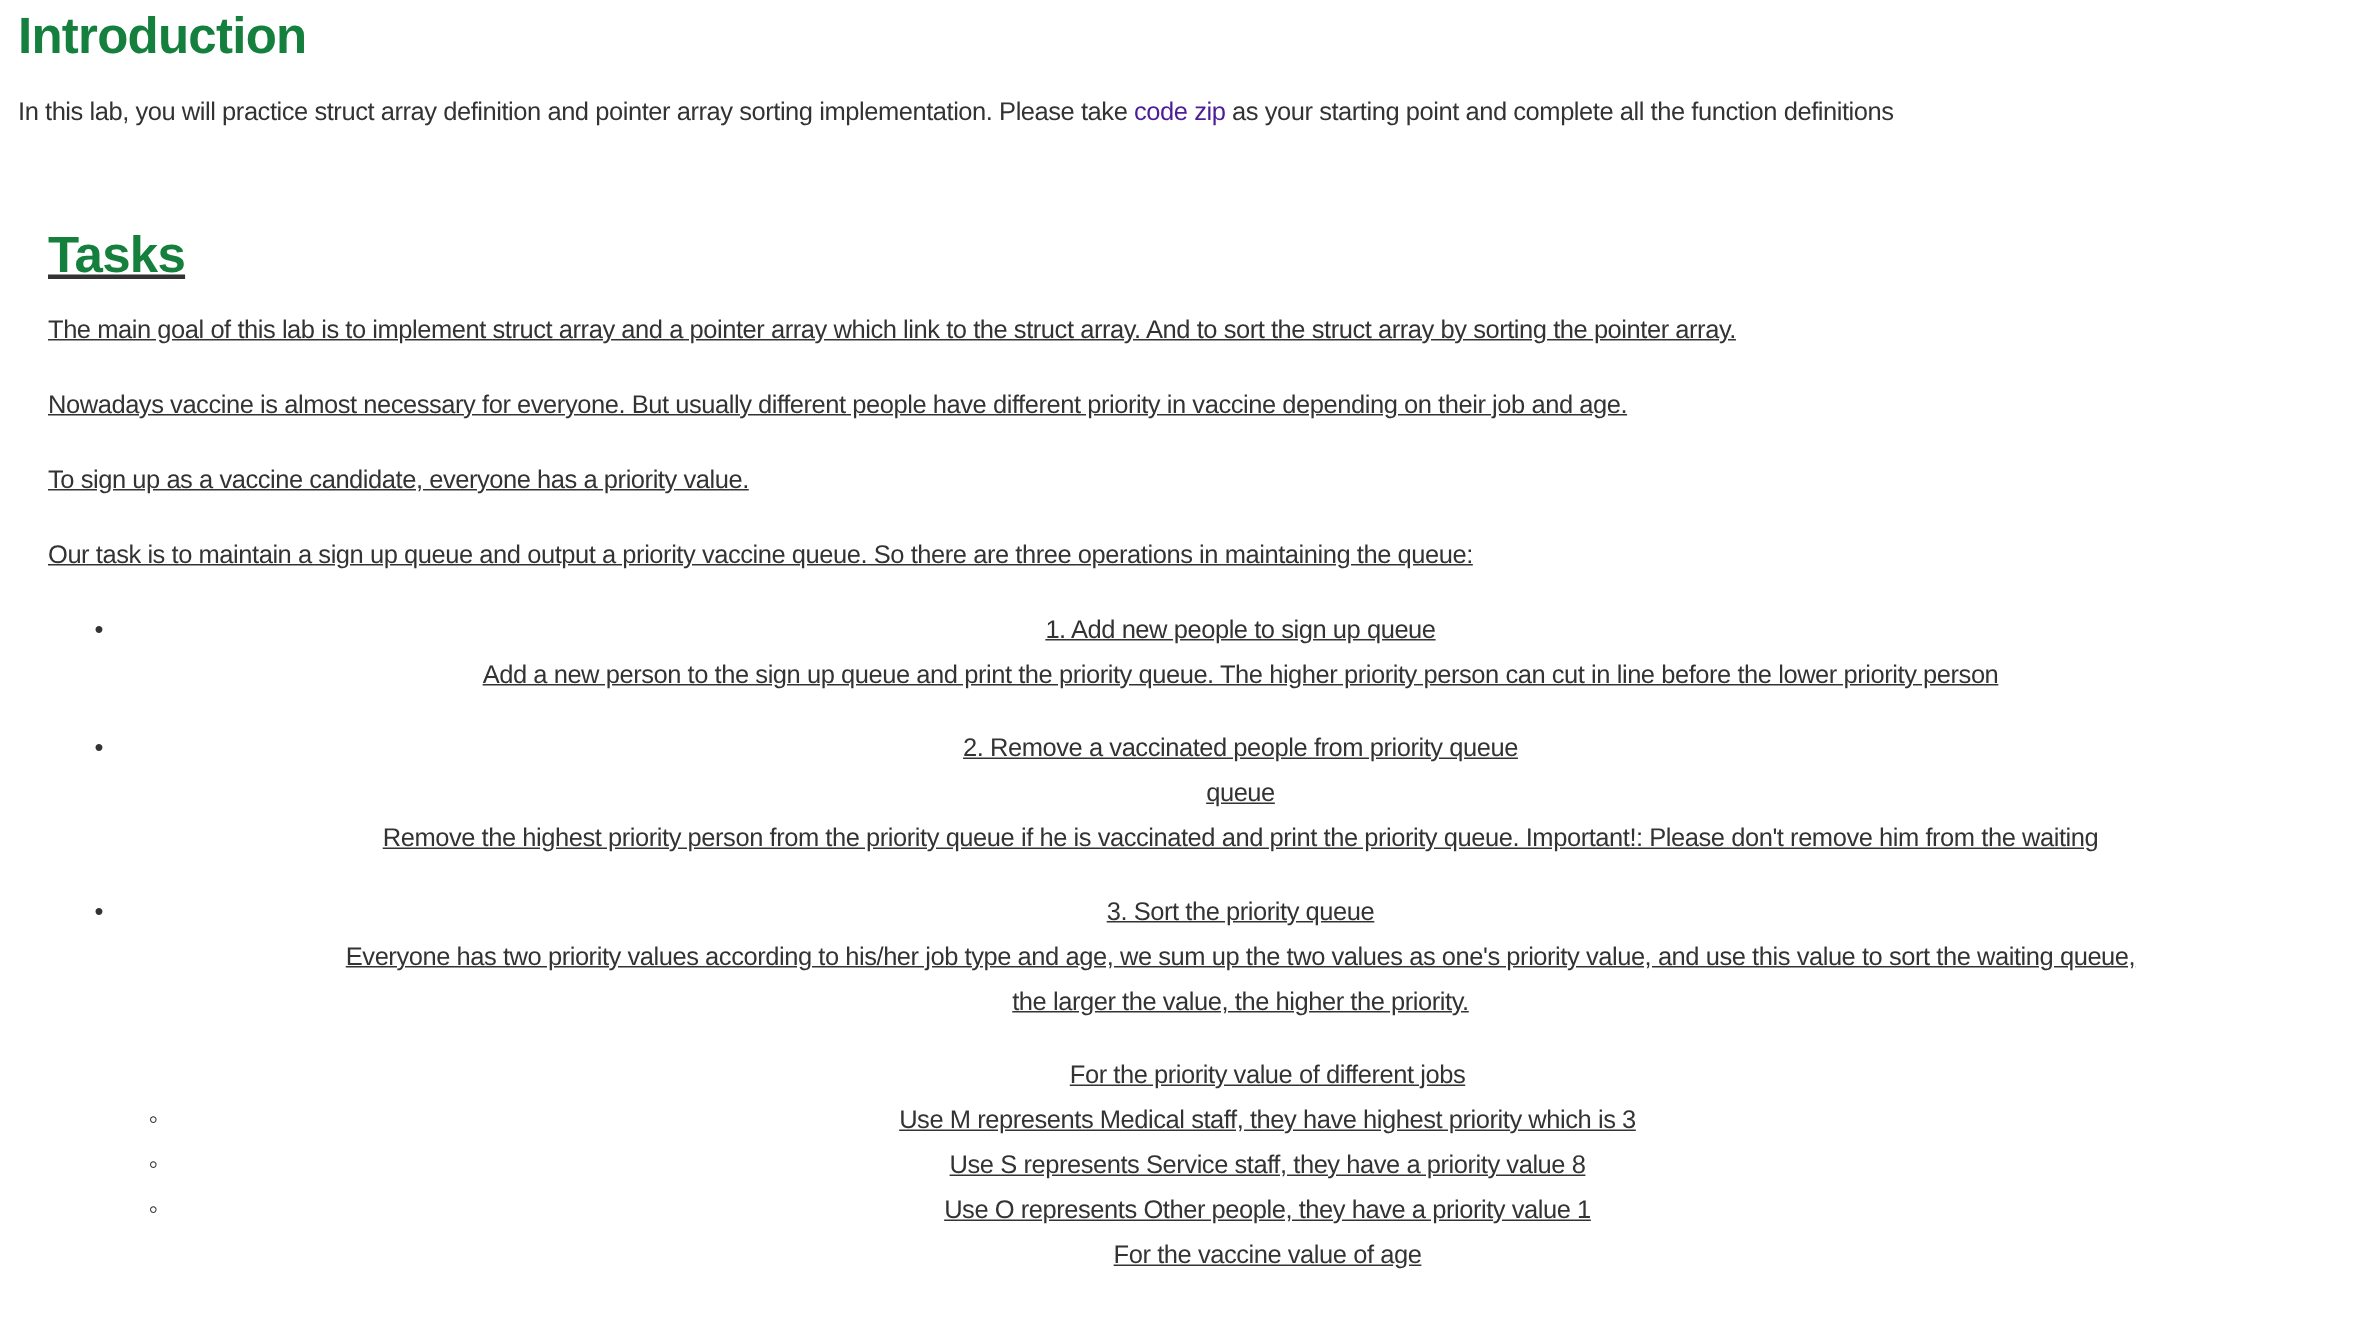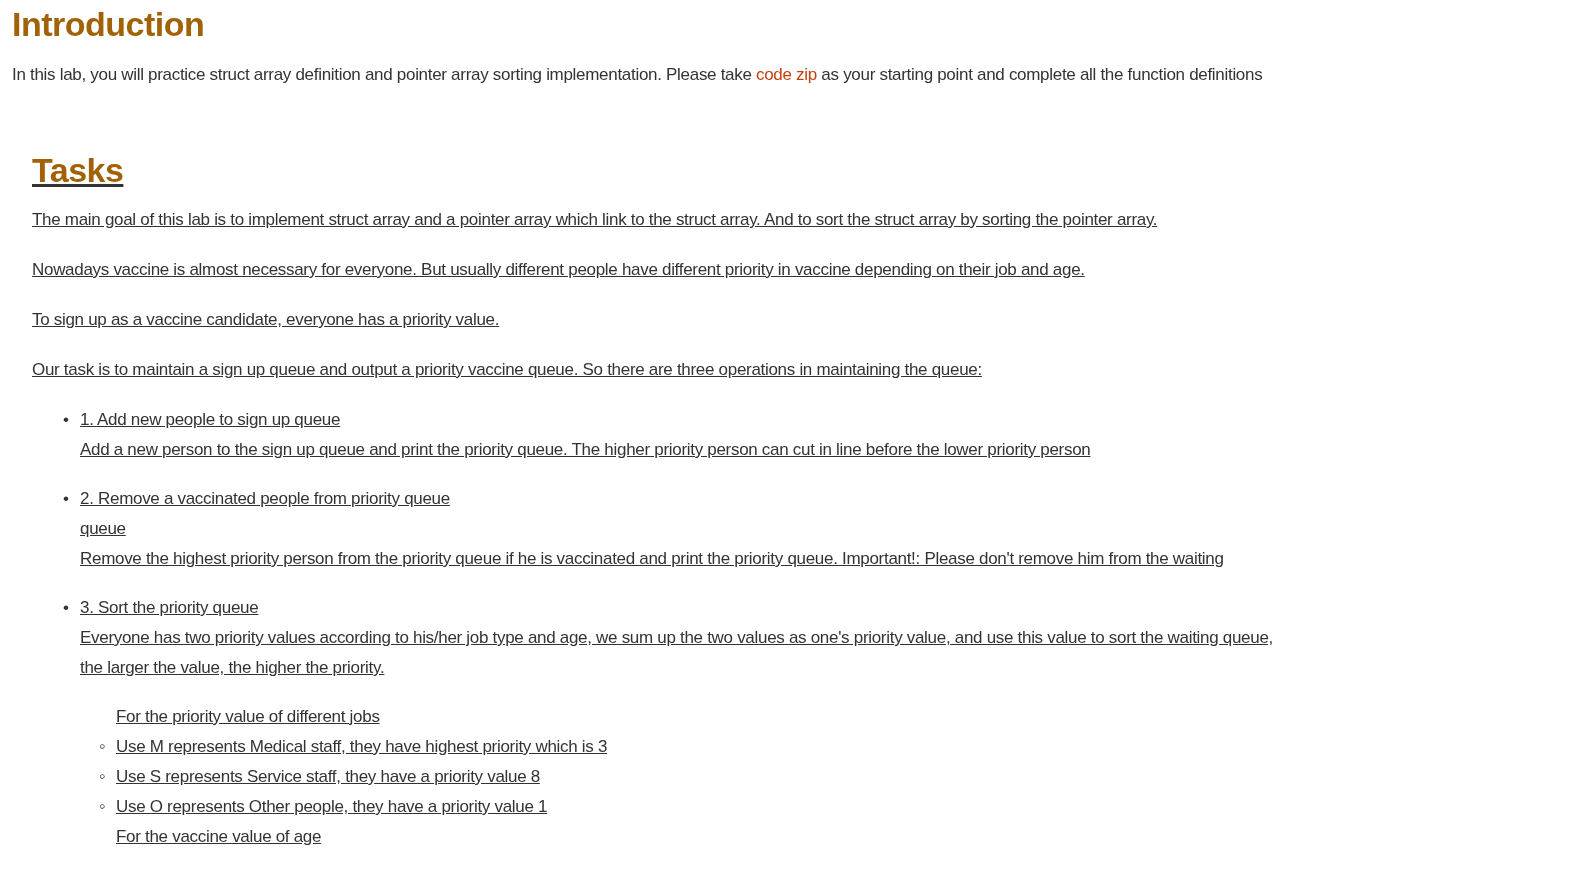--- a/index.html
+++ b/index.html
@@ -14,32 +14,33 @@
     font-size: 17px;
     letter-spacing: -0.3px;
     line-height: 30px;
     color: #333333;
     padding: 2px 12px 0 12px;
   }
   h1 {
     font-size: 34px;
     line-height: 45px;
     font-weight: 700;
-    color: #a16207;
+    color: #15803d;
     letter-spacing: -0.5px;
   }
   .intro-paragraph { margin-top: 13px; }
-  a.doc-link { color: #c2410c; text-decoration: none; cursor: pointer; }
+  a.doc-link { color: #4c1d95; text-decoration: none; cursor: pointer; }
   .tasks-section { margin-left: 20px; text-decoration: underline; }
   .tasks-section h1 { margin-top: 58px; margin-bottom: 12px; }
   .tasks-section p { margin-bottom: 20px; }
   ul.task-list {
     list-style: none;
     padding-left: 48px;
     margin-top: 19px;
+    text-align: center;
   }
   ul.task-list > li {
     position: relative;
     margin-bottom: 19px;
   }
   ul.task-list > li::before {
     content: "\2022";
     position: absolute;
     left: -17px;
     top: 0;

